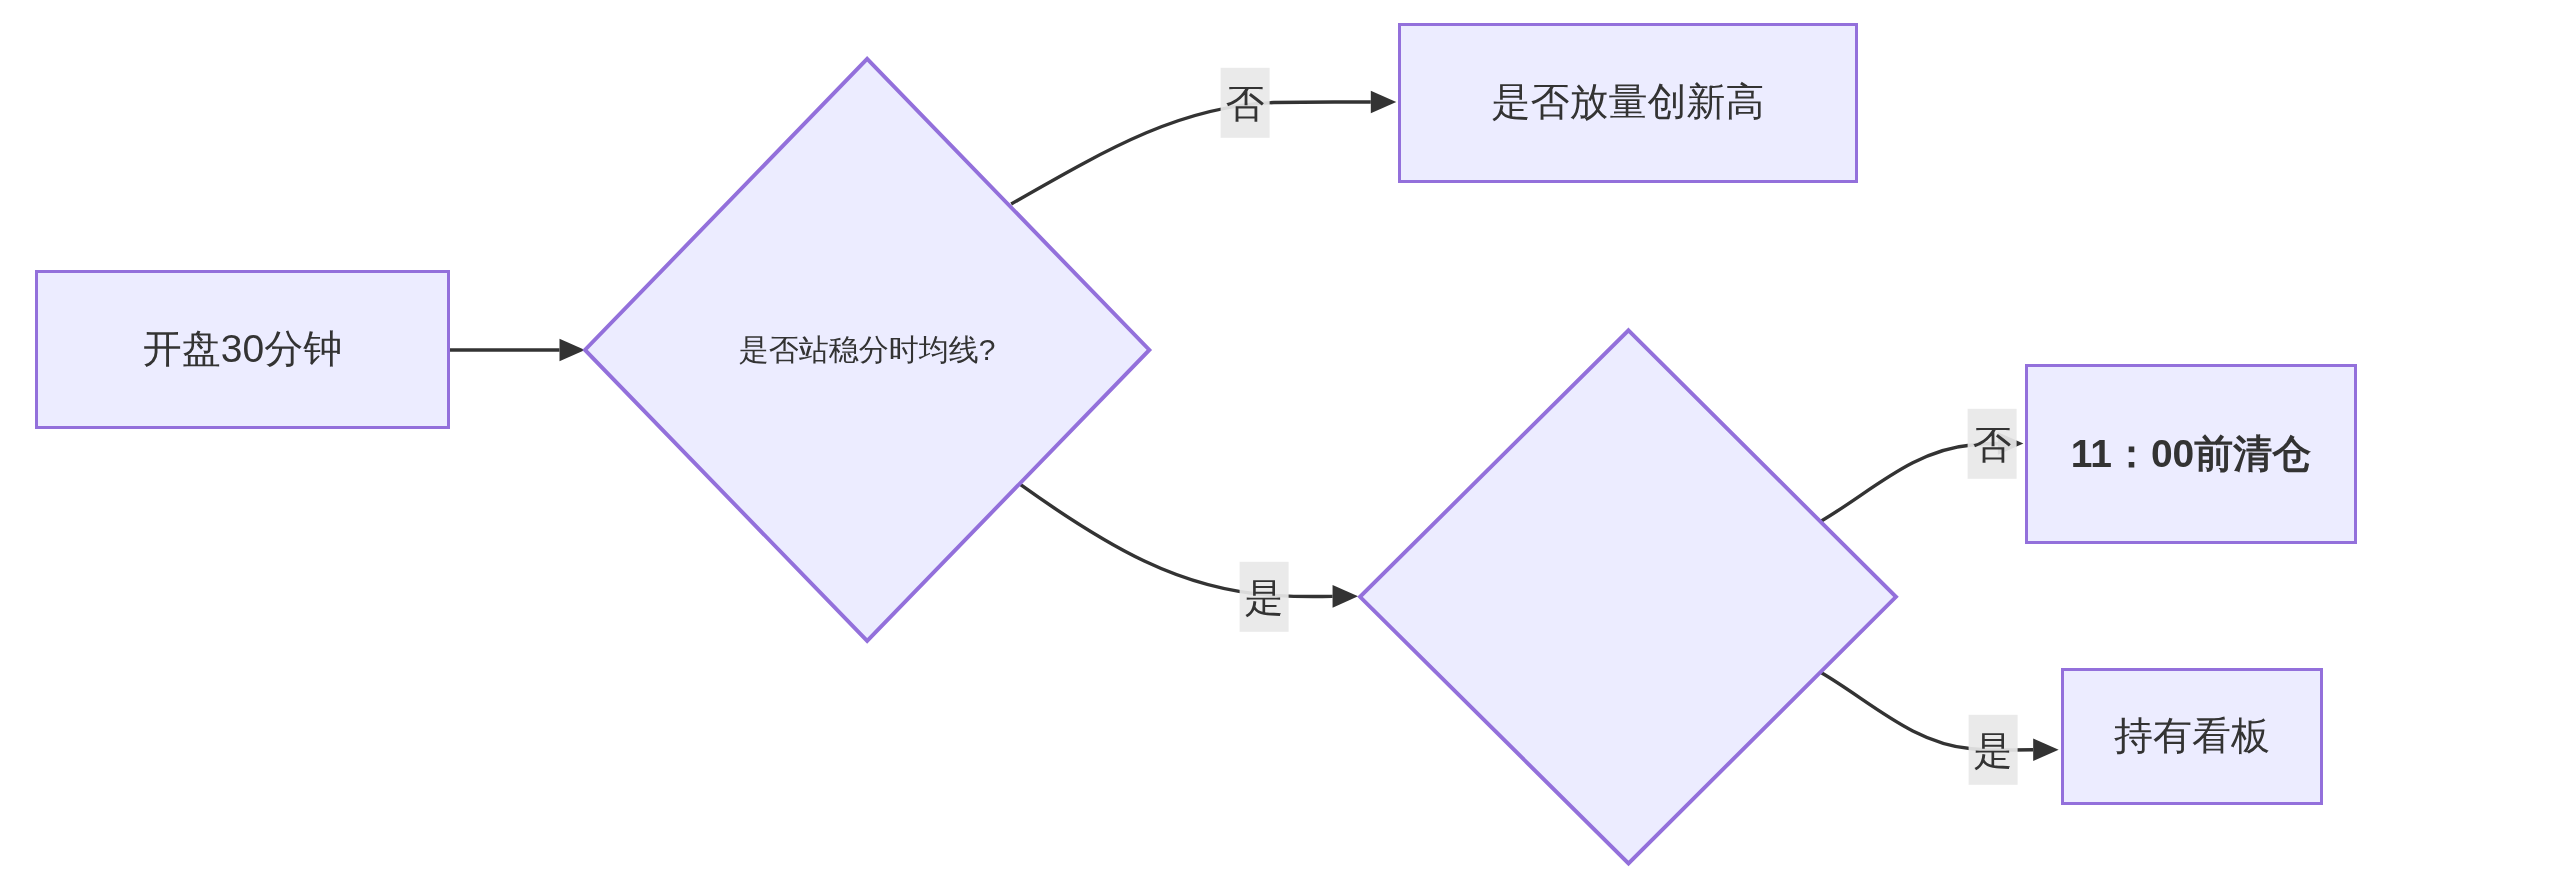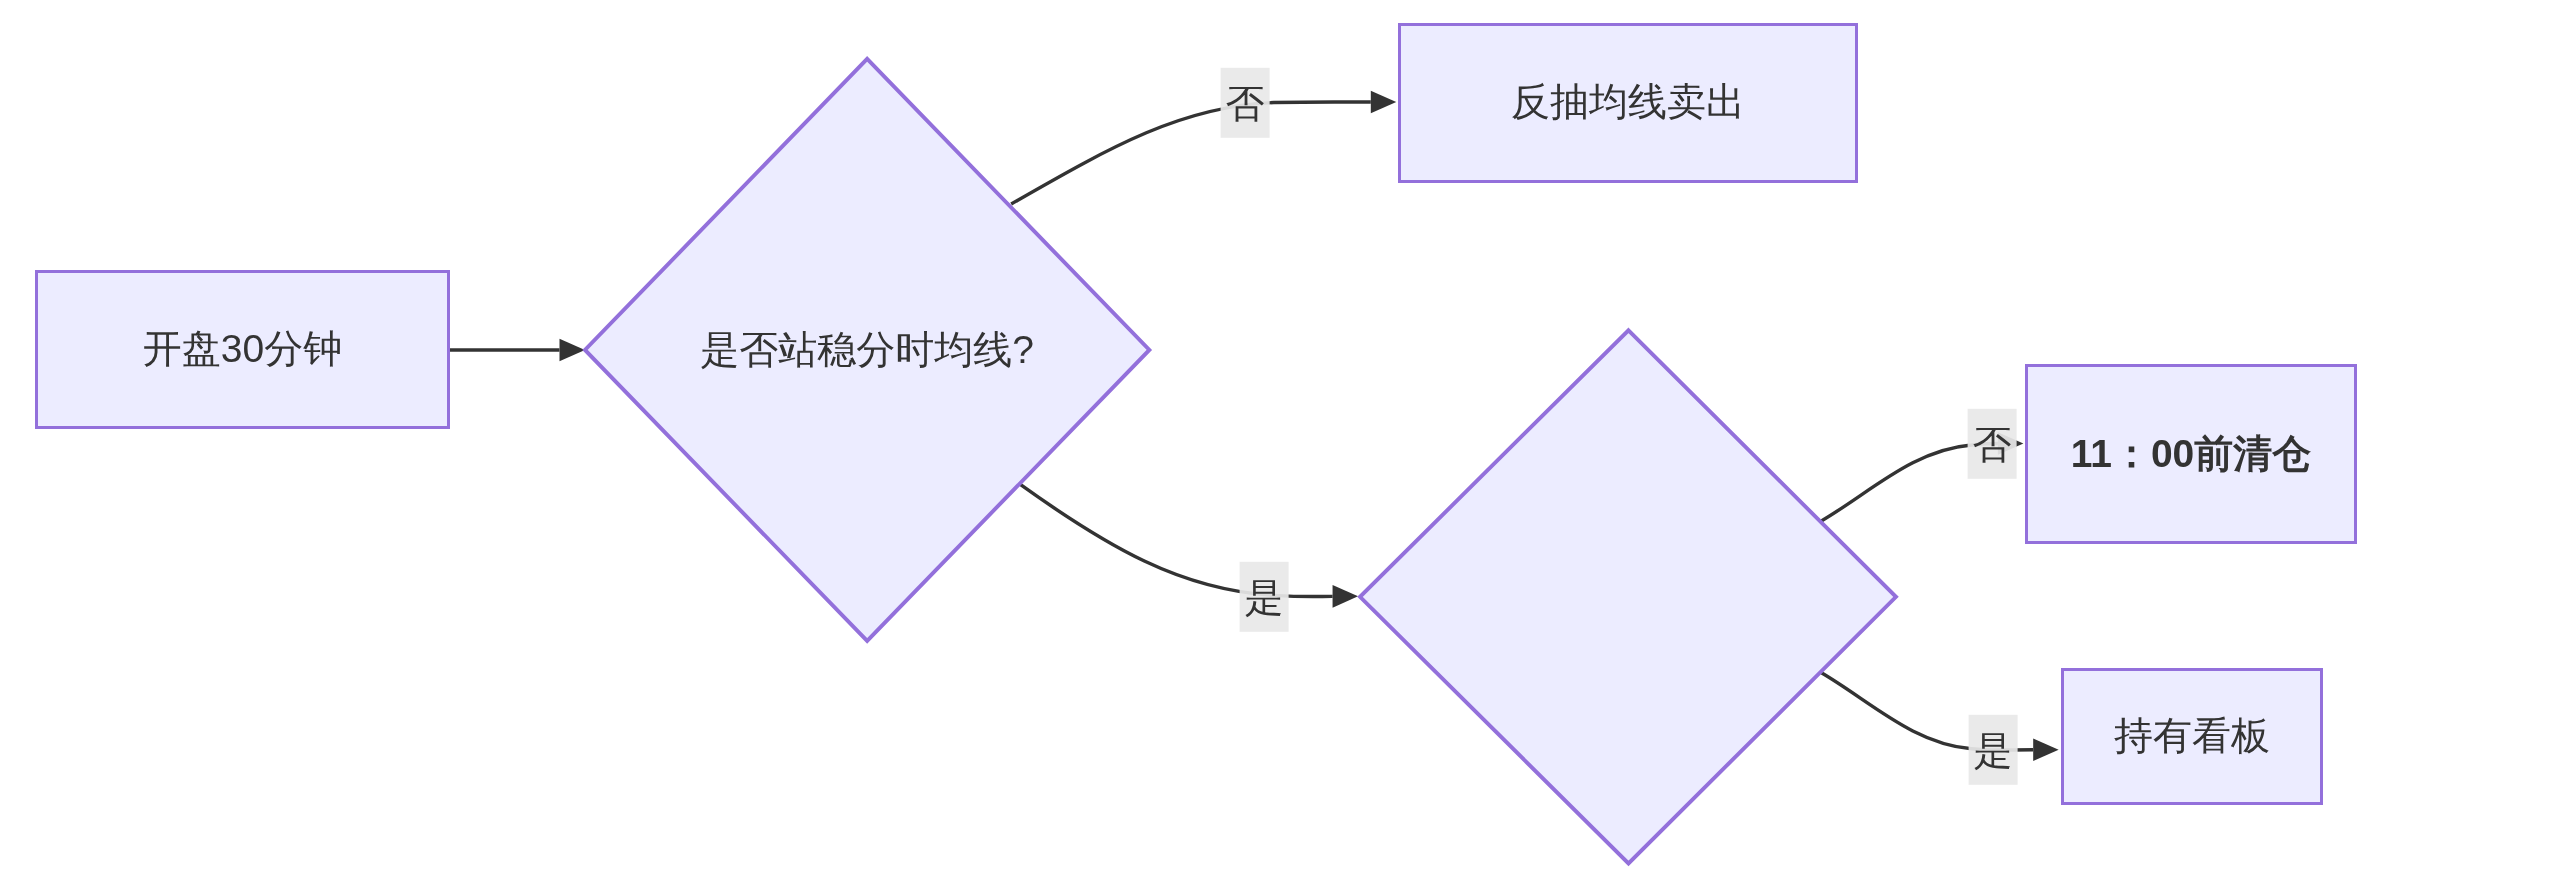--- a/index.html
+++ b/index.html
@@ -39,21 +39,21 @@
     font-size: 39px;
     line-height: 1.2;
     color: #333333;
     white-space: nowrap;
   }
   .diamond-text {
     position: absolute;
     display: flex;
     align-items: center;
     justify-content: center;
-    font-size: 39px;
+    font-size: 30px;
     line-height: 1.2;
     color: #333333;
     white-space: nowrap;
     pointer-events: none;
   }
   .edge-label {
     position: absolute;
     transform: translate(-50%, -50%);
     background: rgba(232, 232, 232, 0.92);
     padding: 15.7px 4.9px;
@@ -94,21 +94,21 @@
 
     <polygon class="diamond-shape" points="885,60 1173,357 885,654 597,357"></polygon>
     <polygon class="diamond-shape" points="1662,337 1935,609 1662,881 1388,609"></polygon>
   </svg>
 
   <div class="node-rect" style="left:35px; top:270px; width:415px; height:159px;">
     <span>开盘30分钟</span>
   </div>
 
   <div class="node-rect" style="left:1398px; top:22.5px; width:460px; height:160px;">
-    <span>反抽均线卖出</span>
+    <span>是否放量创新高</span>
   </div>
 
   <div class="node-rect" style="left:2025px; top:364px; width:332px; height:180px;font-weight:bold;">
     <span>11：00前清仓</span>
   </div>
 
   <div class="node-rect" style="left:2061px; top:668px; width:262px; height:137px;">
     <span>持有看板</span>
   </div>
 

